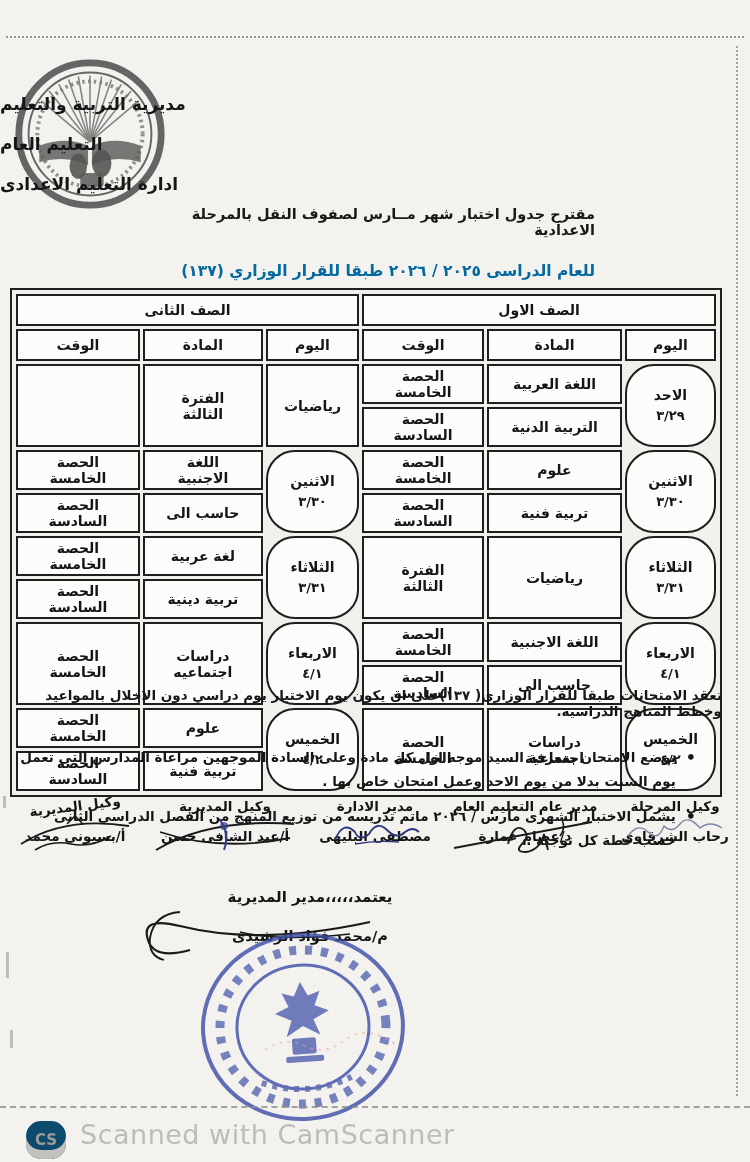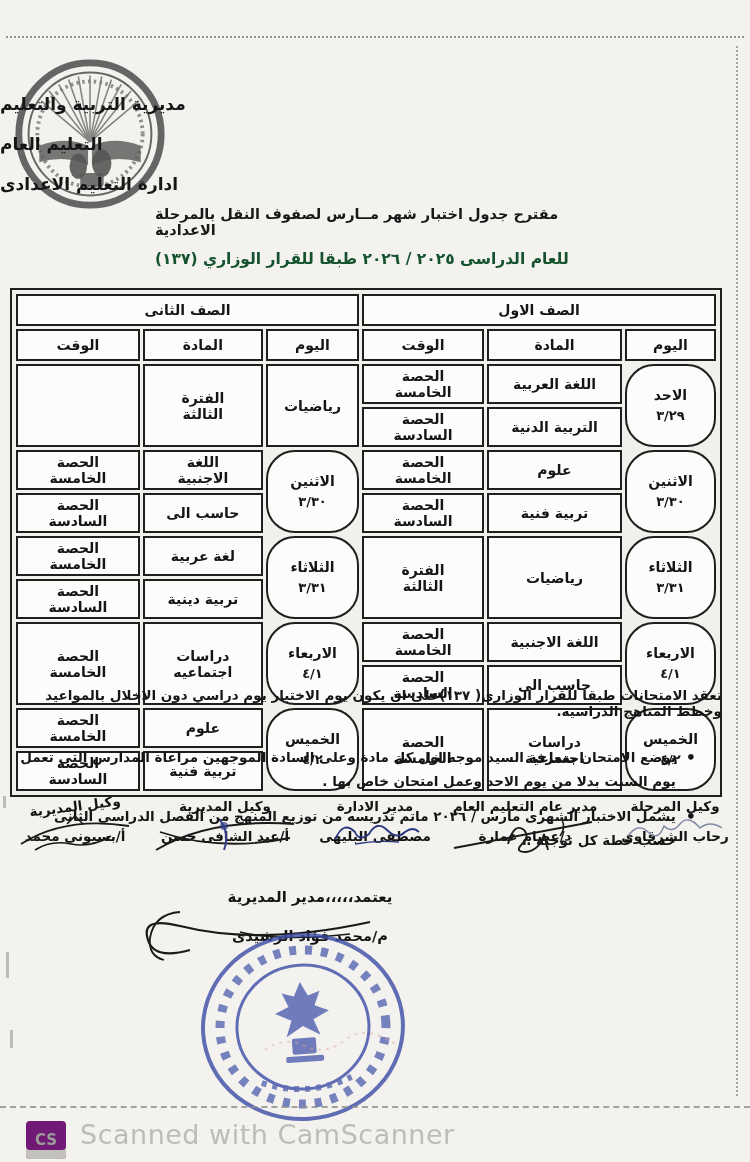--- a/index.html
+++ b/index.html
@@ -9,23 +9,23 @@
   
   .scan-line-top{position:absolute;top:36px;left:6px;right:6px;height:0;border-top:2px dotted #7c7c78;opacity:.8;}
   .scan-line-right{position:absolute;top:46px;bottom:66px;right:12px;width:0;border-right:2px dotted #8a8a85;opacity:.75;}
   .edge-mark{position:absolute;background:#9a9a95;opacity:.6;}
   
   .seal{position:absolute;top:56px;left:12px;width:156px;height:156px;opacity:.82;}
   
   .org-block{position:absolute;top:84px;right:0;width:100%;text-align:left;padding-right:190px;box-sizing:border-box;}
   .org-line{font-weight:700;font-size:17px;line-height:40px;letter-spacing:.2px;color:#161616;}
   
-  .title-block{position:absolute;top:206px;left:155px;width:440px;text-align:left;}
+  .title-block{position:absolute;top:206px;left:155px;width:440px;text-align:right;}
   .title-line1{font-weight:700;font-size:14.5px;color:#181818;}
-  .title-line2{font-weight:700;font-size:15.5px;margin-top:12px;color:#14532d;}
+  .title-line2{font-weight:700;font-size:15.5px;margin-top:24px;color:#0369a1;}
   
   .sched-wrap{position:absolute;top:288px;left:10px;width:712px;border:2px solid #202020;background:#f1f0ec;box-sizing:border-box;padding:1px;}
   table.sched{width:100%;border-collapse:separate;border-spacing:3px 3px;direction:rtl;}
   table.sched th,table.sched td{border:2px solid #1f1f1f;background:#fcfcfa;font-weight:700;text-align:center;vertical-align:middle;font-size:14px;padding:2px 16px;color:#151515;}
   table.sched th{height:24px;}
   table.sched td{height:24px;}
   td.day-cell{line-height:1.5;border-radius:29px;}
   td.merged{vertical-align:top;padding-top:5px;}
   .date-line{display:block;font-size:13px;}
   
@@ -45,21 +45,21 @@
   .approve-block{position:absolute;top:888px;left:150px;width:320px;text-align:center;direction:rtl;}
   .approve-line{font-weight:700;font-size:15px;color:#141414;}
   .approve-name{font-weight:700;font-size:14.5px;margin-top:22px;color:#141414;}
   .approve-scribble{position:absolute;top:14px;left:-30px;pointer-events:none;}
   
   .stamp{position:absolute;top:930px;left:188px;width:230px;height:195px;opacity:.8;transform:rotate(-4deg);}
   .pink-remnant{position:absolute;top:1020px;left:255px;opacity:.45;}
   
   .wm-line{position:absolute;top:1106px;left:0;right:0;height:0;border-top:2px dashed #8f8f8a;opacity:.8;}
   .wm{position:absolute;top:1088px;left:26px;display:flex;align-items:center;gap:14px;}
-  .wm-icon{width:40px;height:38px;background:#701a75;border-radius:4px;display:flex;align-items:center;justify-content:center;font-weight:700;font-size:15px;color:#9b9b98;box-shadow:inset 0 -9px 0 #c2c1be;margin-top:33px;}
+  .wm-icon{width:40px;height:38px;background:#0c4a6e;border-radius:15px;display:flex;align-items:center;justify-content:center;font-weight:700;font-size:15px;color:#9b9b98;box-shadow:inset 0 -9px 0 #c2c1be;margin-top:33px;}
   .wm-text{font-size:27px;color:#bcbcb9;letter-spacing:.5px;font-weight:500;margin-top:21px;}
 </style>
 </head>
 <body>
 
 <div class="page">
 
   <div class="scan-line-top"></div>
   <div class="scan-line-right"></div>
   <div class="edge-mark" style="left:3px;top:796px;width:3px;height:12px;"></div>

